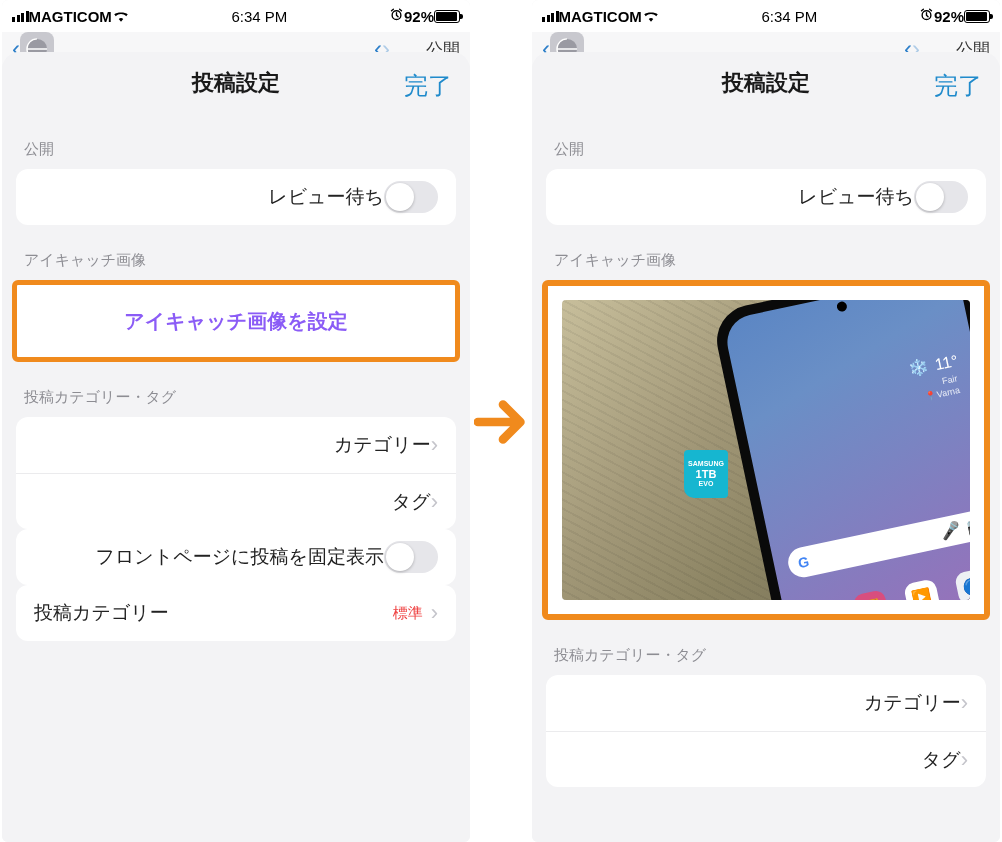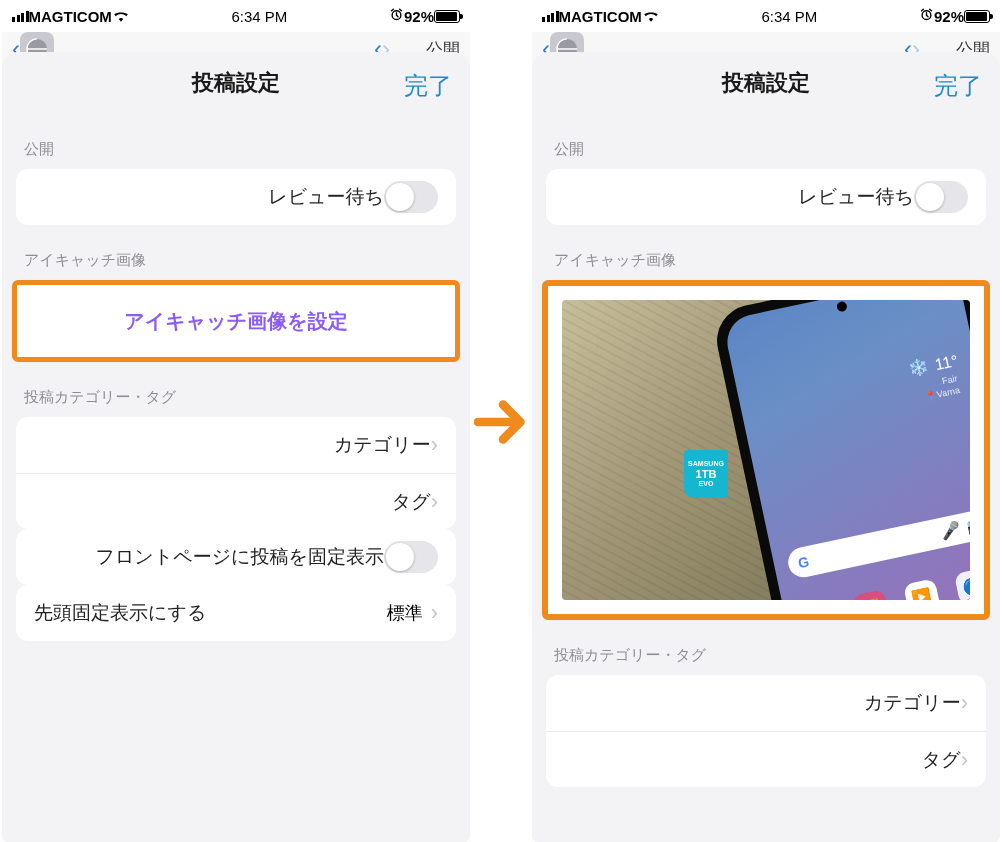--- a/index.html
+++ b/index.html
@@ -90,21 +90,21 @@
   .row-group{
     background:#fff; margin:0 14px; border-radius:12px;
   }
   .row{
     min-height:56px; padding:0 18px;
     display:flex; align-items:center; justify-content:flex-end;
     font-size:19px; color:#222;
   }
   .row + .row{ border-top:1px solid #ebebed; }
   .row .chevr{ color:#c5c5cb; font-size:22px; }
-  .row .value{ color:#000000; font-size:18px; margin-left:auto; margin-right:8px;}
+  .row .value{ color:#ef4444; font-size:15px; margin-left:auto; margin-right:8px;}
 
   .switch{
     width:54px; height:32px; background:#e6e6ea; border-radius:16px; position:relative;
   }
   .switch::after{
     content:""; width:28px; height:28px; background:#fff; border-radius:50%;
     position:absolute; top:2px; left:2px; box-shadow:0 1px 3px rgba(0,0,0,.25);
   }
 
   .highlight{
@@ -240,21 +240,21 @@
 
     <div class="row-group">
       <div class="row">
         <span>フロントページに投稿を固定表示</span>
         <span class="switch"></span>
       </div>
     </div>
 
     <div class="row-group">
       <div class="row">
-        <span>先頭固定表示にする</span>
+        <span>投稿カテゴリー</span>
         <span class="value">標準</span>
         <span class="chevr">›</span>
       </div>
     </div>
   </div>
 </div>
 
 <div class="arrow">
   <svg viewBox="0 0 60 48">
       <path d="M4 24h40M30 6l18 18-18 18" stroke="#f08a1d" stroke-width="9" fill="none" stroke-linecap="round" stroke-linejoin="round"></path>

